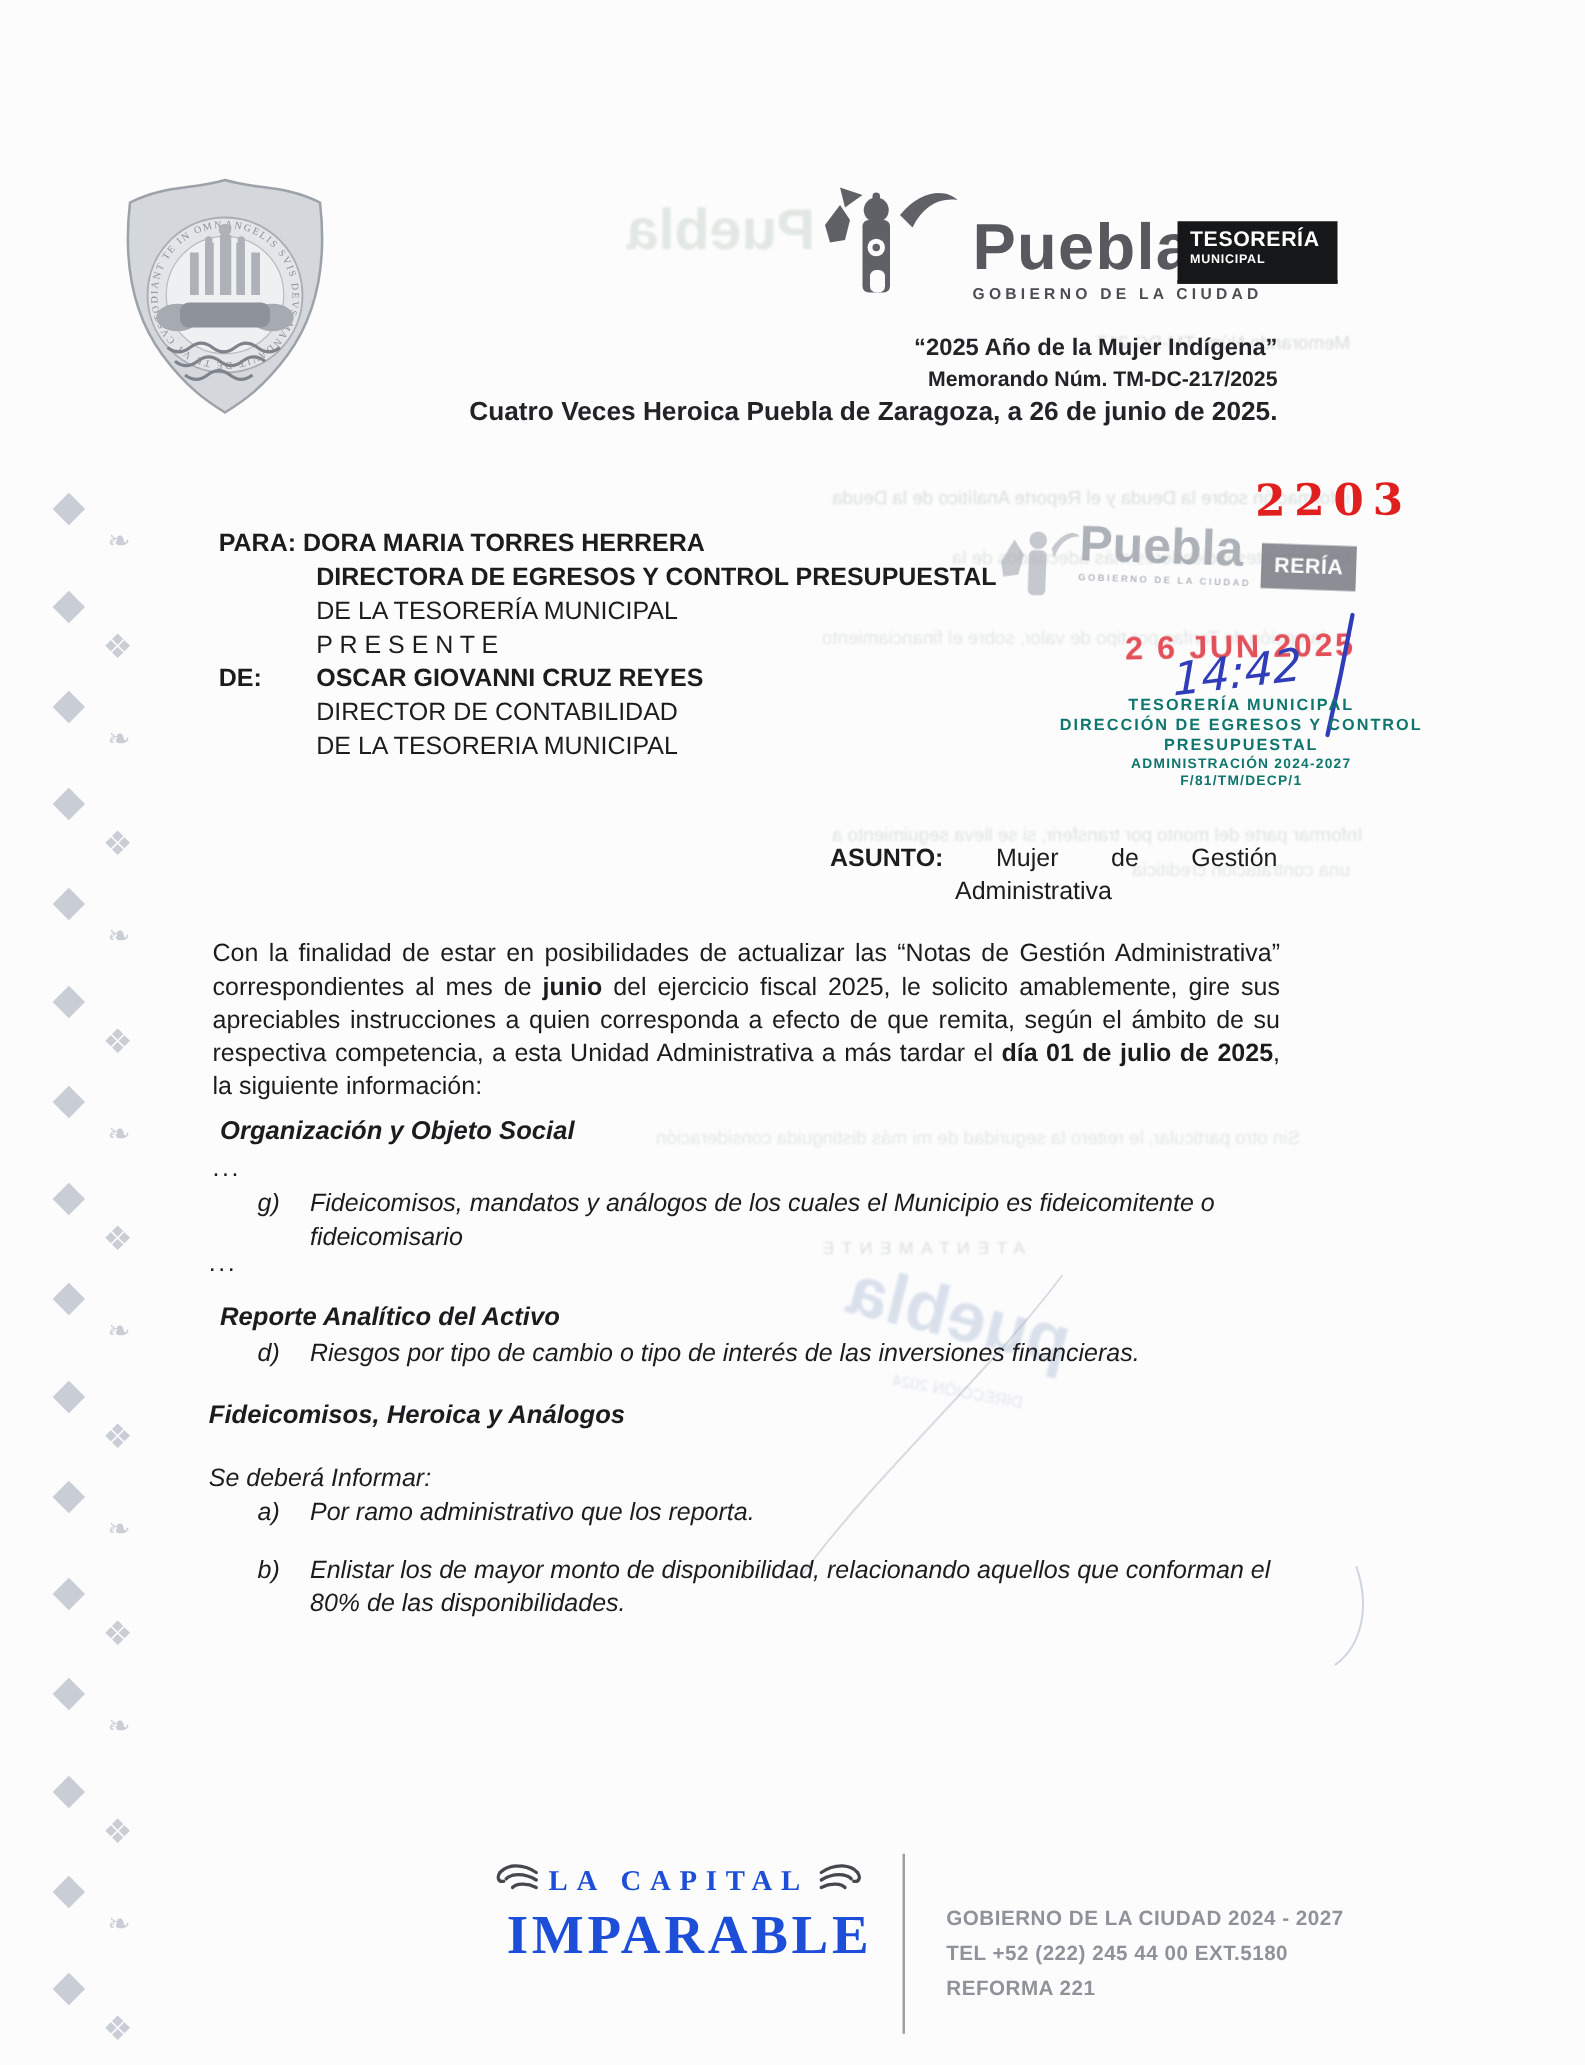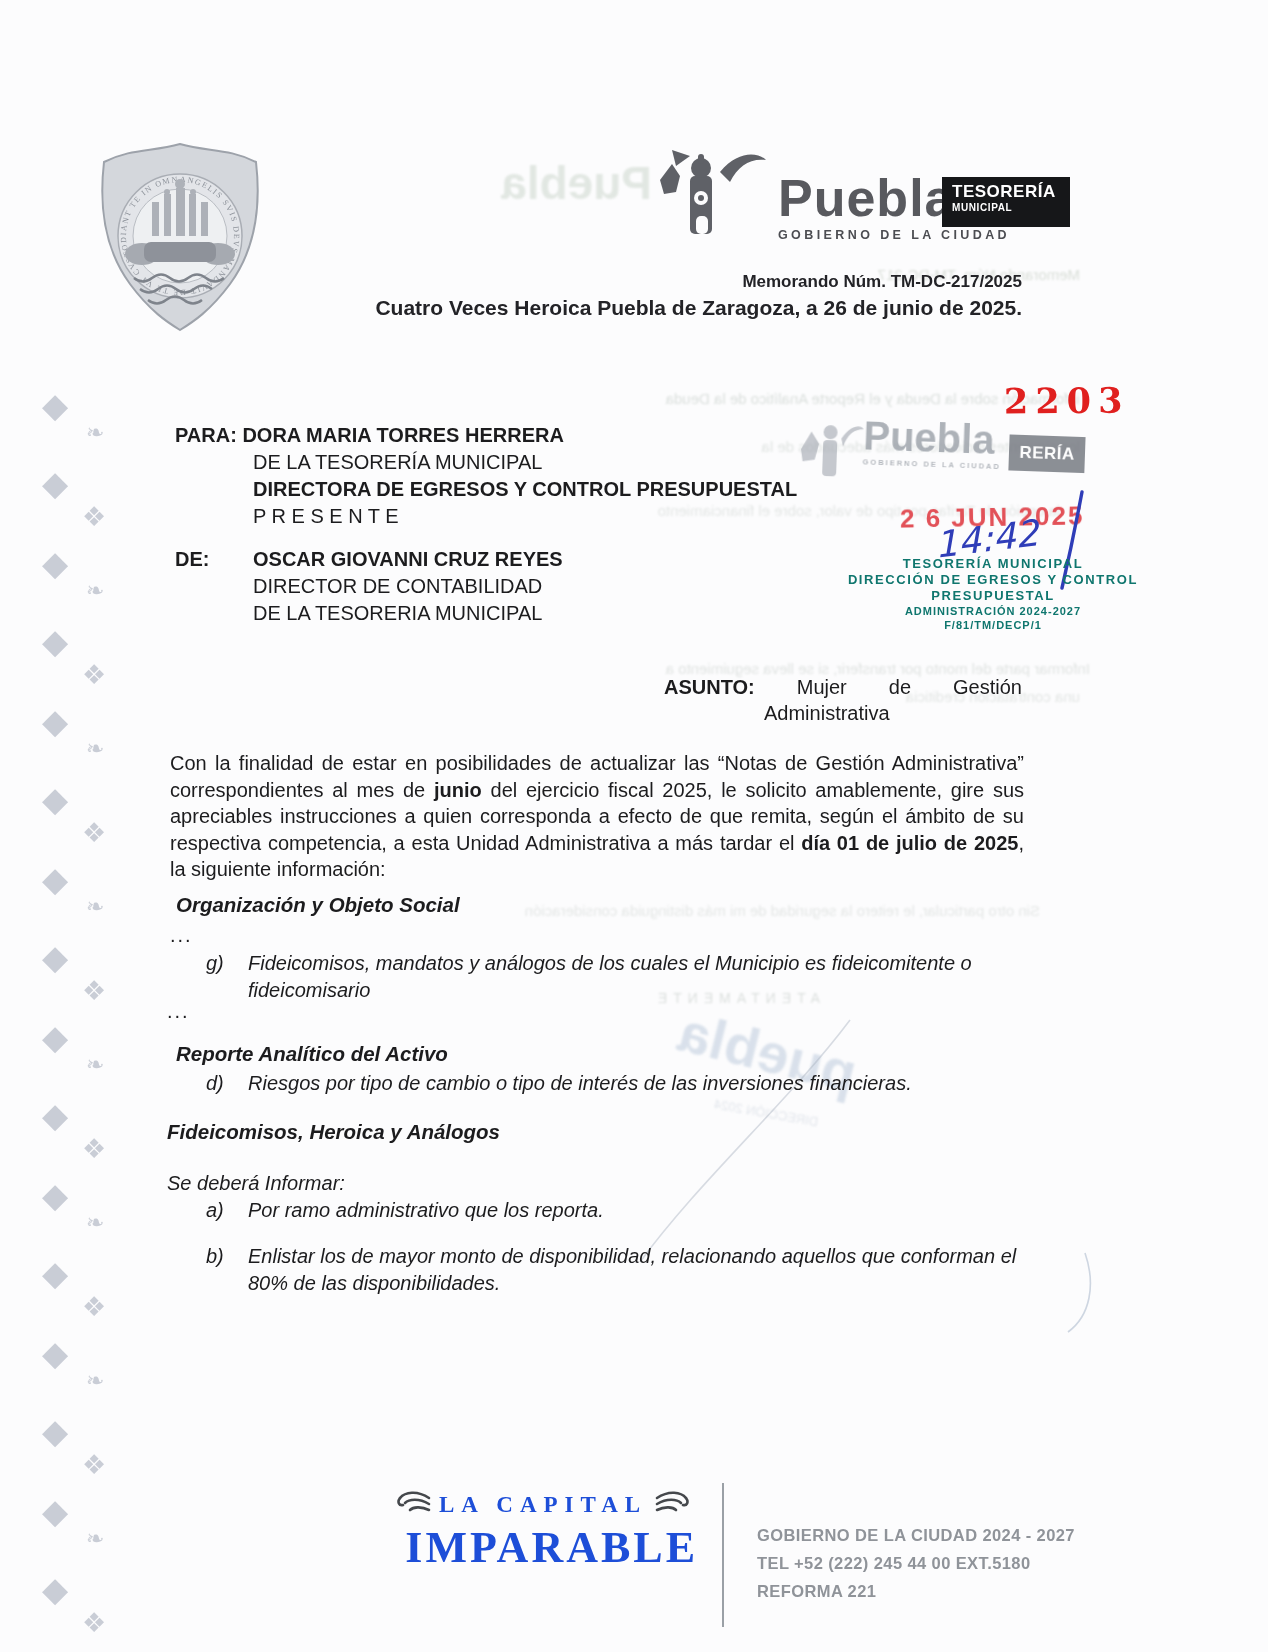--- a/index.html
+++ b/index.html
@@ -34,21 +34,21 @@
   .time-ink{left:938px;top:518px;color:#2f3db8;font-size:36px;font-style:italic;
             font-family:"DejaVu Sans",sans-serif;transform:rotate(-7deg) skewX(-6deg);}
   .office-stamp{left:828px;top:556px;width:330px;text-align:center;color:#0f766e;filter:blur(.3px);}
   .office-stamp .big{font-size:13px;letter-spacing:1.6px;font-weight:bold;line-height:16px;}
   .office-stamp .sml{font-size:11px;letter-spacing:1px;font-weight:bold;line-height:14px;}
 
   
   .block{line-height:27px;font-size:20px;}
   .recipient{left:175px;top:422px;}
   .r-ind{padding-left:78px;}
-  .sender{left:175px;top:546px;}
+  .sender{left:175px;top:530px;}
   .bold{font-weight:bold;}
   .asunto{left:664px;top:676px;width:358px;}
   .asunto .l1{display:flex;justify-content:space-between;font-size:20px;}
   .asunto .l2{margin-left:100px;font-size:20px;margin-top:3px;}
   .para{left:170px;top:750px;width:854px;font-size:20px;line-height:26.5px;text-align:justify;}
   .sec-title{font-weight:bold;font-style:italic;font-size:20.5px;}
   .it{font-style:italic;font-size:20px;line-height:27px;}
   .li{display:flex;}
   .li .lab{width:42px;flex:none;}
   .org-title{left:176px;top:893px;}
@@ -196,20 +196,21 @@
       <div class="plogo-word">Puebla</div>
       <div class="plogo-tag">GOBIERNO DE LA CIUDAD</div>
     </div>
   </div>
   <div class="abs tes-box">
     <div class="l1">TESORERÍA</div>
     <div class="l2">MUNICIPAL</div>
   </div>
 
   <div class="abs hdr-text">
+    <div class="slogan">“2025 Año de la Mujer Indígena”</div>
     <div class="memo">Memorando Núm. TM-DC-217/2025</div>
     <div class="place">Cuatro Veces Heroica Puebla de Zaragoza, a 26 de junio de 2025.</div>
   </div>
 
   <div class="abs folio">2203</div>
 
   <div class="abs recv-stamp">
     <svg width="70" height="66" viewBox="0 0 70 66">
       <g fill="#a7acb4" opacity=".8">
         <polygon points="8,36 18,18 26,30 22,46 10,48"></polygon>
@@ -238,22 +239,22 @@
     <div class="big">TESORERÍA MUNICIPAL</div>
     <div class="big">DIRECCIÓN DE EGRESOS Y CONTROL</div>
     <div class="big">PRESUPUESTAL</div>
     <div class="sml">ADMINISTRACIÓN 2024-2027</div>
     <div class="sml">F/81/TM/DECP/1</div>
   </div>
 
   <div class="abs block recipient">
     <div><span class="bold">PARA:</span>
          <span class="bold">DORA MARIA TORRES HERRERA</span></div>
+    <div class="r-ind bold">DIRECTORA DE EGRESOS Y CONTROL PRESUPUESTAL</div>
     <div class="r-ind">DE LA TESORERÍA MUNICIPAL</div>
-    <div class="r-ind bold">DIRECTORA DE EGRESOS Y CONTROL PRESUPUESTAL</div>
     <div class="r-ind">P R E S E N T E</div>
   </div>
 
   <div class="abs block sender">
     <div style="display:flex;">
         <span class="bold" style="width:78px;">DE:</span>
          <span class="bold">OSCAR GIOVANNI CRUZ REYES</span>
       </div>
     <div class="r-ind">DIRECTOR DE CONTABILIDAD</div>
     <div class="r-ind">DE LA TESORERIA MUNICIPAL</div>

